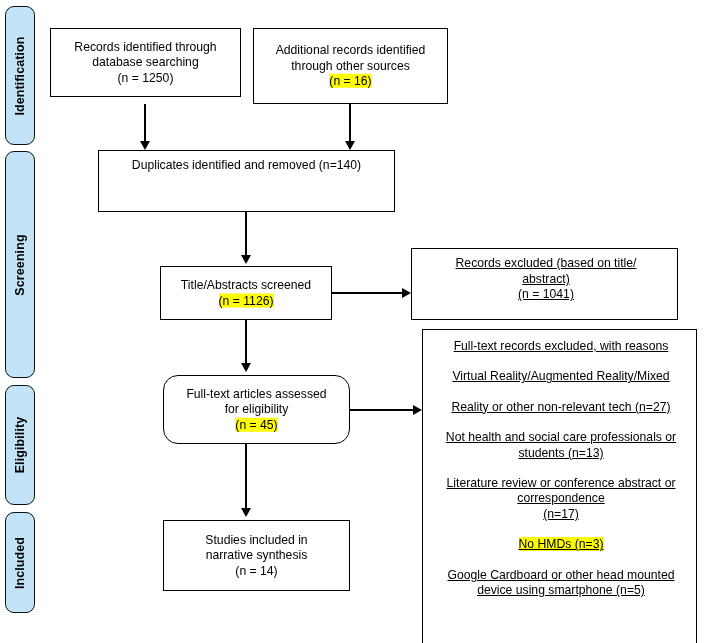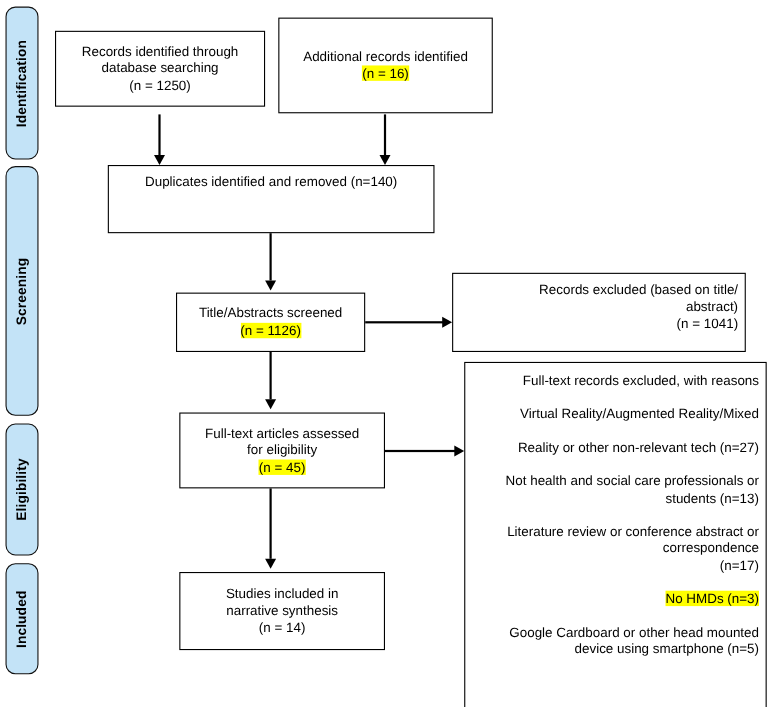--- a/index.html
+++ b/index.html
@@ -39,21 +39,21 @@
     line-height:15.5px;
     color:#000;
   }
   .box .inner{
     position:absolute;
     left:0;right:0;
     padding:0 7px;
     box-sizing:border-box;
   }
   .box.center .inner{text-align:center;}
-  .box.left .inner{text-align:right;padding-left:9px;padding-right:6px;}
+  .box.left .inner{text-align:center;padding-left:9px;padding-right:6px;text-decoration:underline;}
   .vcent .inner{top:50%;transform:translateY(-50%);}
   .vtop .inner{top:7px;}
 
   .hl{background:#ffff00;}
 
   
   .ln{position:absolute;background:#000;}
   .vline{width:1.8px;}
   .hline{height:1.8px;}
   .arrowdown{
@@ -92,23 +92,24 @@
   </div>
 
   <div class="box center vcent" style="left:50px;top:28px;width:191px;height:69px;">
     <div class="inner">
       <span class="blk">Records identified through</span>
       <span class="blk">database searching</span>
       <span class="blk">(n = 1250)</span>
     </div>
   </div>
 
-  <div class="box center vcent" style="left:253px;top:16px;width:195px;height:87px;">
+  <div class="box center vcent" style="left:253px;top:28px;width:195px;height:76px;">
     <div class="inner">
       <span class="blk">Additional records identified</span>
+      <span class="blk">through other sources</span>
       <span class="blk"><span class="hl">(n = 16)</span></span>
     </div>
   </div>
 
   <div class="ln vline" style="left:144.2px;top:104px;height:37px;"></div>
   <div class="arrowdown" style="left:139.5px;top:141px;"></div>
 
   <div class="ln vline" style="left:349.2px;top:104px;height:37px;"></div>
   <div class="arrowdown" style="left:344.5px;top:141px;"></div>
 
@@ -135,21 +136,21 @@
     <div class="inner">
       <span class="blk">Records excluded (based on title/</span>
       <span class="blk">abstract)</span>
       <span class="blk">(n = 1041)</span>
     </div>
   </div>
 
   <div class="ln vline" style="left:245.2px;top:320px;height:43px;"></div>
   <div class="arrowdown" style="left:240.5px;top:363px;"></div>
 
-  <div class="box center vcent" style="left:163px;top:375px;width:187px;height:69px;">
+  <div class="box center vcent" style="left:163px;top:375px;width:187px;height:69px;border-radius:15px;">
     <div class="inner">
       <span class="blk">Full-text articles assessed</span>
       <span class="blk">for eligibility</span>
       <span class="blk"><span class="hl">(n = 45)</span></span>
     </div>
   </div>
 
   <div class="ln hline" style="left:350px;top:409px;width:64px;"></div>
   <div class="arrowright" style="left:413px;top:404.5px;"></div>
 

